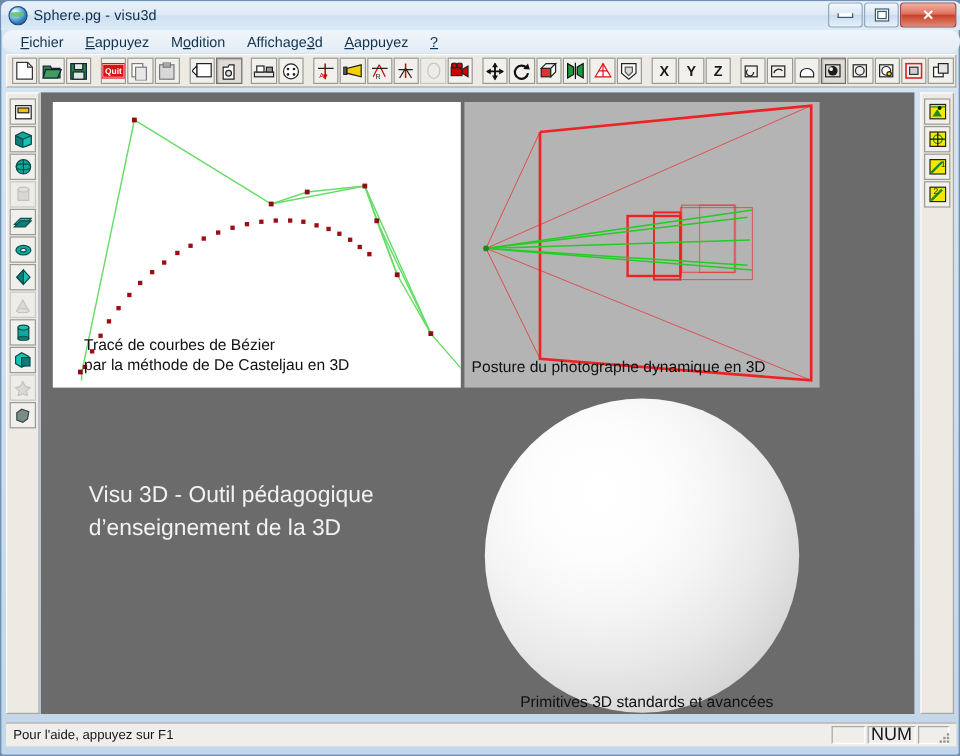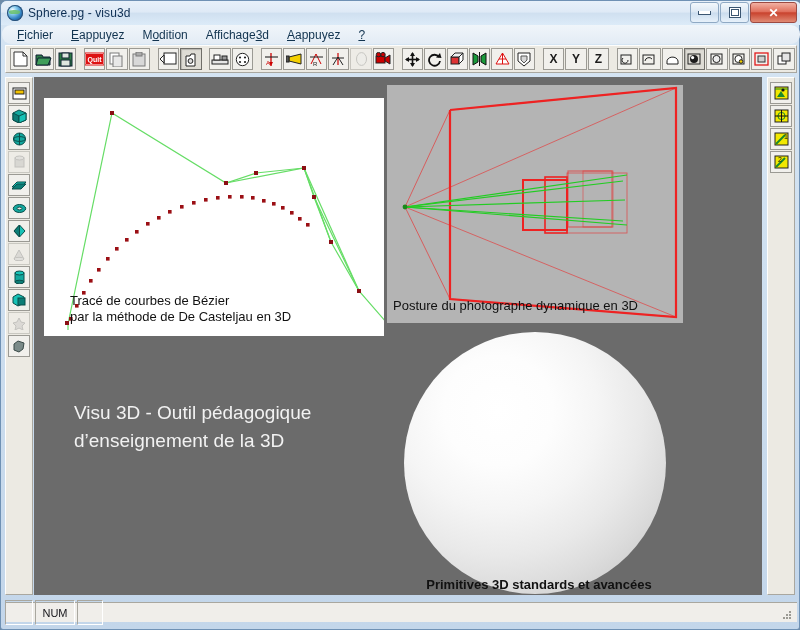--- a/index.html
+++ b/index.html
@@ -105,21 +105,21 @@
   }
   .sb.dim{opacity:.42;}
 
   
   #canvas{
     position:absolute;left:33px;top:76px;width:728px;height:518px;
     background:#6b6b6b;overflow:hidden;
   }
   #panel-bezier{
     position:absolute;left:10px;top:8px;width:340px;height:238px;
-    background:#ffffff;overflow:hidden;margin-top:13px;
+    background:#ffffff;overflow:hidden;
   }
   #panel-photo{
     position:absolute;left:353px;top:8px;width:296px;height:238px;
     background:#b4b4b4;overflow:hidden;text-align:right;
   }
   .panel-caption{
     position:absolute;font-size:13px;color:#111;font-weight:normal;
     line-height:1.28;white-space:pre;
   }
   #cap-bezier{left:26px;bottom:10px;}
@@ -127,40 +127,40 @@
 
   #sphere{
     position:absolute;left:370px;top:255px;width:262px;height:262px;
     border-radius:50%;
     background:radial-gradient(circle at 36% 30%,
        #ffffff 0%, #fdfdfd 22%, #f5f5f5 40%, #e9e9e9 58%,
        #dcdcdc 72%, #cfcfcf 84%, #c2c2c2 93%, #b9b9b9 100%);
   }
   #cap-sphere{
     position:absolute;left:390px;top:500px;width:230px;text-align:center;
-    font-size:13px;color:#111;font-weight:bold;
+    font-size:13px;color:#111;
   }
   #cap-visu{
     position:absolute;left:40px;top:322px;width:300px;text-align:left;
     font-size:19px;color:#f2f2f2;line-height:1.45;white-space:pre;
   }
 
   
   #statusbar{
     position:absolute;left:4px;bottom:7px;width:792px;height:20px;
     background:#f0eeea;
     border-top:1px solid #a9a79f;
     display:flex;align-items:center;box-sizing:border-box;
   }
   #status-text{font-size:11px;color:#15151a;padding-left:6px;flex:1;}
   .status-panel{
-    height:25px;margin-right:2px;box-sizing:border-box;
+    height:15px;margin-right:2px;box-sizing:border-box;
     border:1px solid #a9a79f;border-right-color:#fff;border-bottom-color:#fff;
     display:flex;align-items:center;justify-content:center;
-    font-size:11px;color:#15151a;text-align:right;
+    font-size:15px;color:#15151a;text-align:right;
   }
   .sp-a{width:28px;}
   .sp-b{width:40px;}
   .sp-c{width:26px;margin-right:6px;}
   #grip{
     position:absolute;right:6px;bottom:8px;width:12px;height:12px;
   }
   #grip i{position:absolute;background:#9b9a94;width:2px;height:2px;}
 </style>
 </head>
@@ -605,20 +605,21 @@
     </div>
 
     <div id="sphere"></div>
     <div id="cap-sphere">Primitives 3D standards et avancées</div>
 
     <div id="cap-visu">Visu 3D - Outil pédagogique
 d’enseignement de la 3D</div>
   </div>
 
   <div id="statusbar">
+    <div id="status-text">Pour l'aide, appuyez sur F1</div>
     <div class="status-panel sp-a"></div>
     <div class="status-panel sp-b">NUM</div>
     <div class="status-panel sp-c"></div>
   </div>
   <div id="grip">
     <i style="left:8px;top:2px"></i>
       <i style="left:5px;top:5px"></i>
       <i style="left:8px;top:5px"></i>
     <i style="left:2px;top:8px"></i>
       <i style="left:5px;top:8px"></i>

